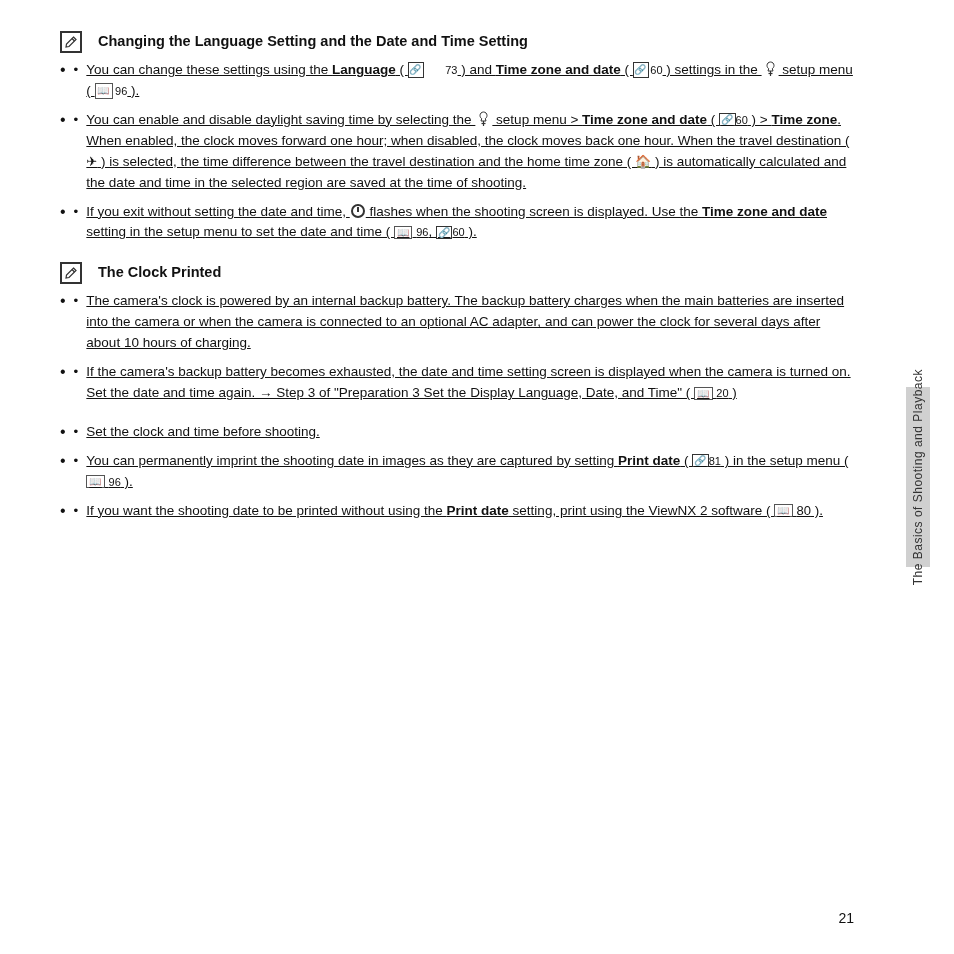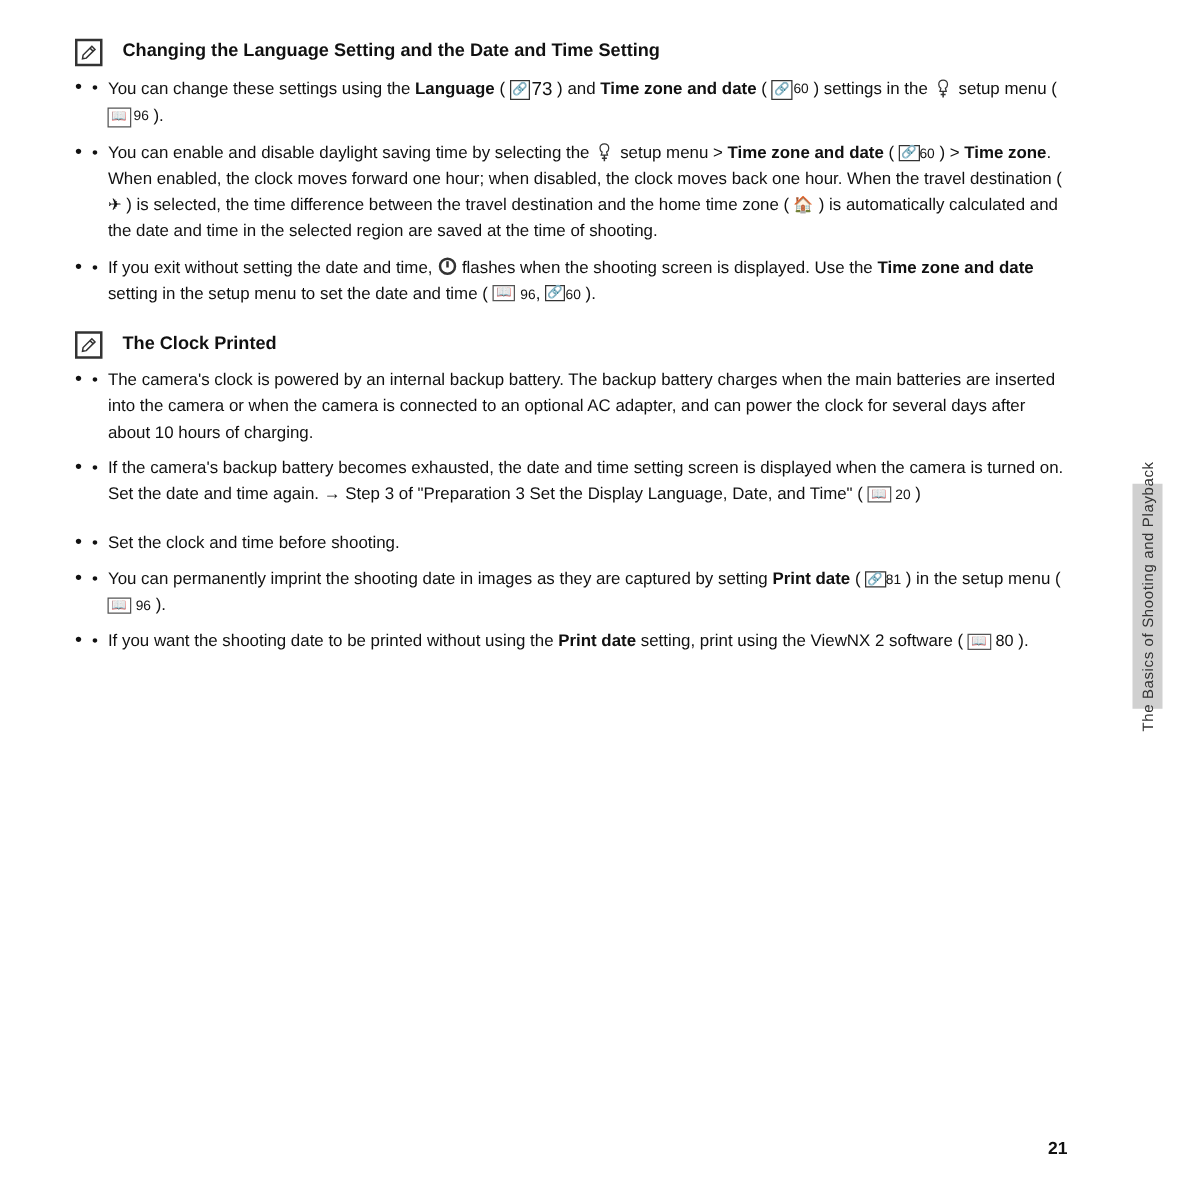--- a/index.html
+++ b/index.html
@@ -66,20 +66,21 @@
 
     .bullet-list li::before {
       content: "•";
       font-size: 16px;
       line-height: 1.3;
       flex-shrink: 0;
     }
 
     .bullet-list li .text {
       flex: 1;
+      text-decoration: underline;
     }
 
     b { font-weight: bold; }
 
     
     .sidebar {
       position: absolute;
       right: 0;
       top: 0;
       width: 72px;
@@ -107,21 +108,21 @@
       white-space: nowrap;
       letter-spacing: 0.5px;
     }
 
     
     .page-number {
       position: absolute;
       bottom: 28px;
       right: 100px;
       font-size: 14px;
-      font-weight: bold;
+      font-weight: normal;
     }
   </style>
 </head>
 <body>
 
 <div class="main-content">
 
   <div class="section">
     <div class="section-header">
       <div class="pencil-icon">
@@ -132,21 +133,21 @@
       </div>
       <span class="section-title">Changing the Language Setting and the Date and Time Setting</span>
     </div>
     <ul class="bullet-list">
       <li>
         <span>•</span>
         <span class="text">
           You can change these settings using the <b>Language</b> (
           <span style="display:inline-flex;align-items:center;gap:1px;vertical-align:middle;">
             <span style="font-size:10px;border:1px solid #333;padding:0 1px;line-height:1.4;">🔗</span>
-            <span style="font-size:15px;">73</span>
+            <span style="font-size:11px;margin-left:20px;">73</span>
           </span>
           ) and <b>Time zone and date</b> (
           <span style="display:inline-flex;align-items:center;gap:1px;vertical-align:middle;">
             <span style="font-size:10px;border:1px solid #333;padding:0 1px;line-height:1.4;">🔗</span>
             <span style="font-size:11px;">60</span>
           </span>
           ) settings in the
           <svg style="display:inline-block;vertical-align:middle;margin:0 2px;position:relative;top:-1px;" width="13" height="16" viewBox="0 0 13 16" fill="none">
             <path d="M6.5 1C4.5 1 3 2.5 3 4.5C3 5.8 3.7 7 4.7 7.7L4 10H9L8.3 7.7C9.3 7 10 5.8 10 4.5C10 2.5 8.5 1 6.5 1Z" stroke="#333" stroke-width="1" fill="none"></path>
             <line x1="6.5" y1="10" x2="6.5" y2="15" stroke="#333" stroke-width="1.2"></line>

